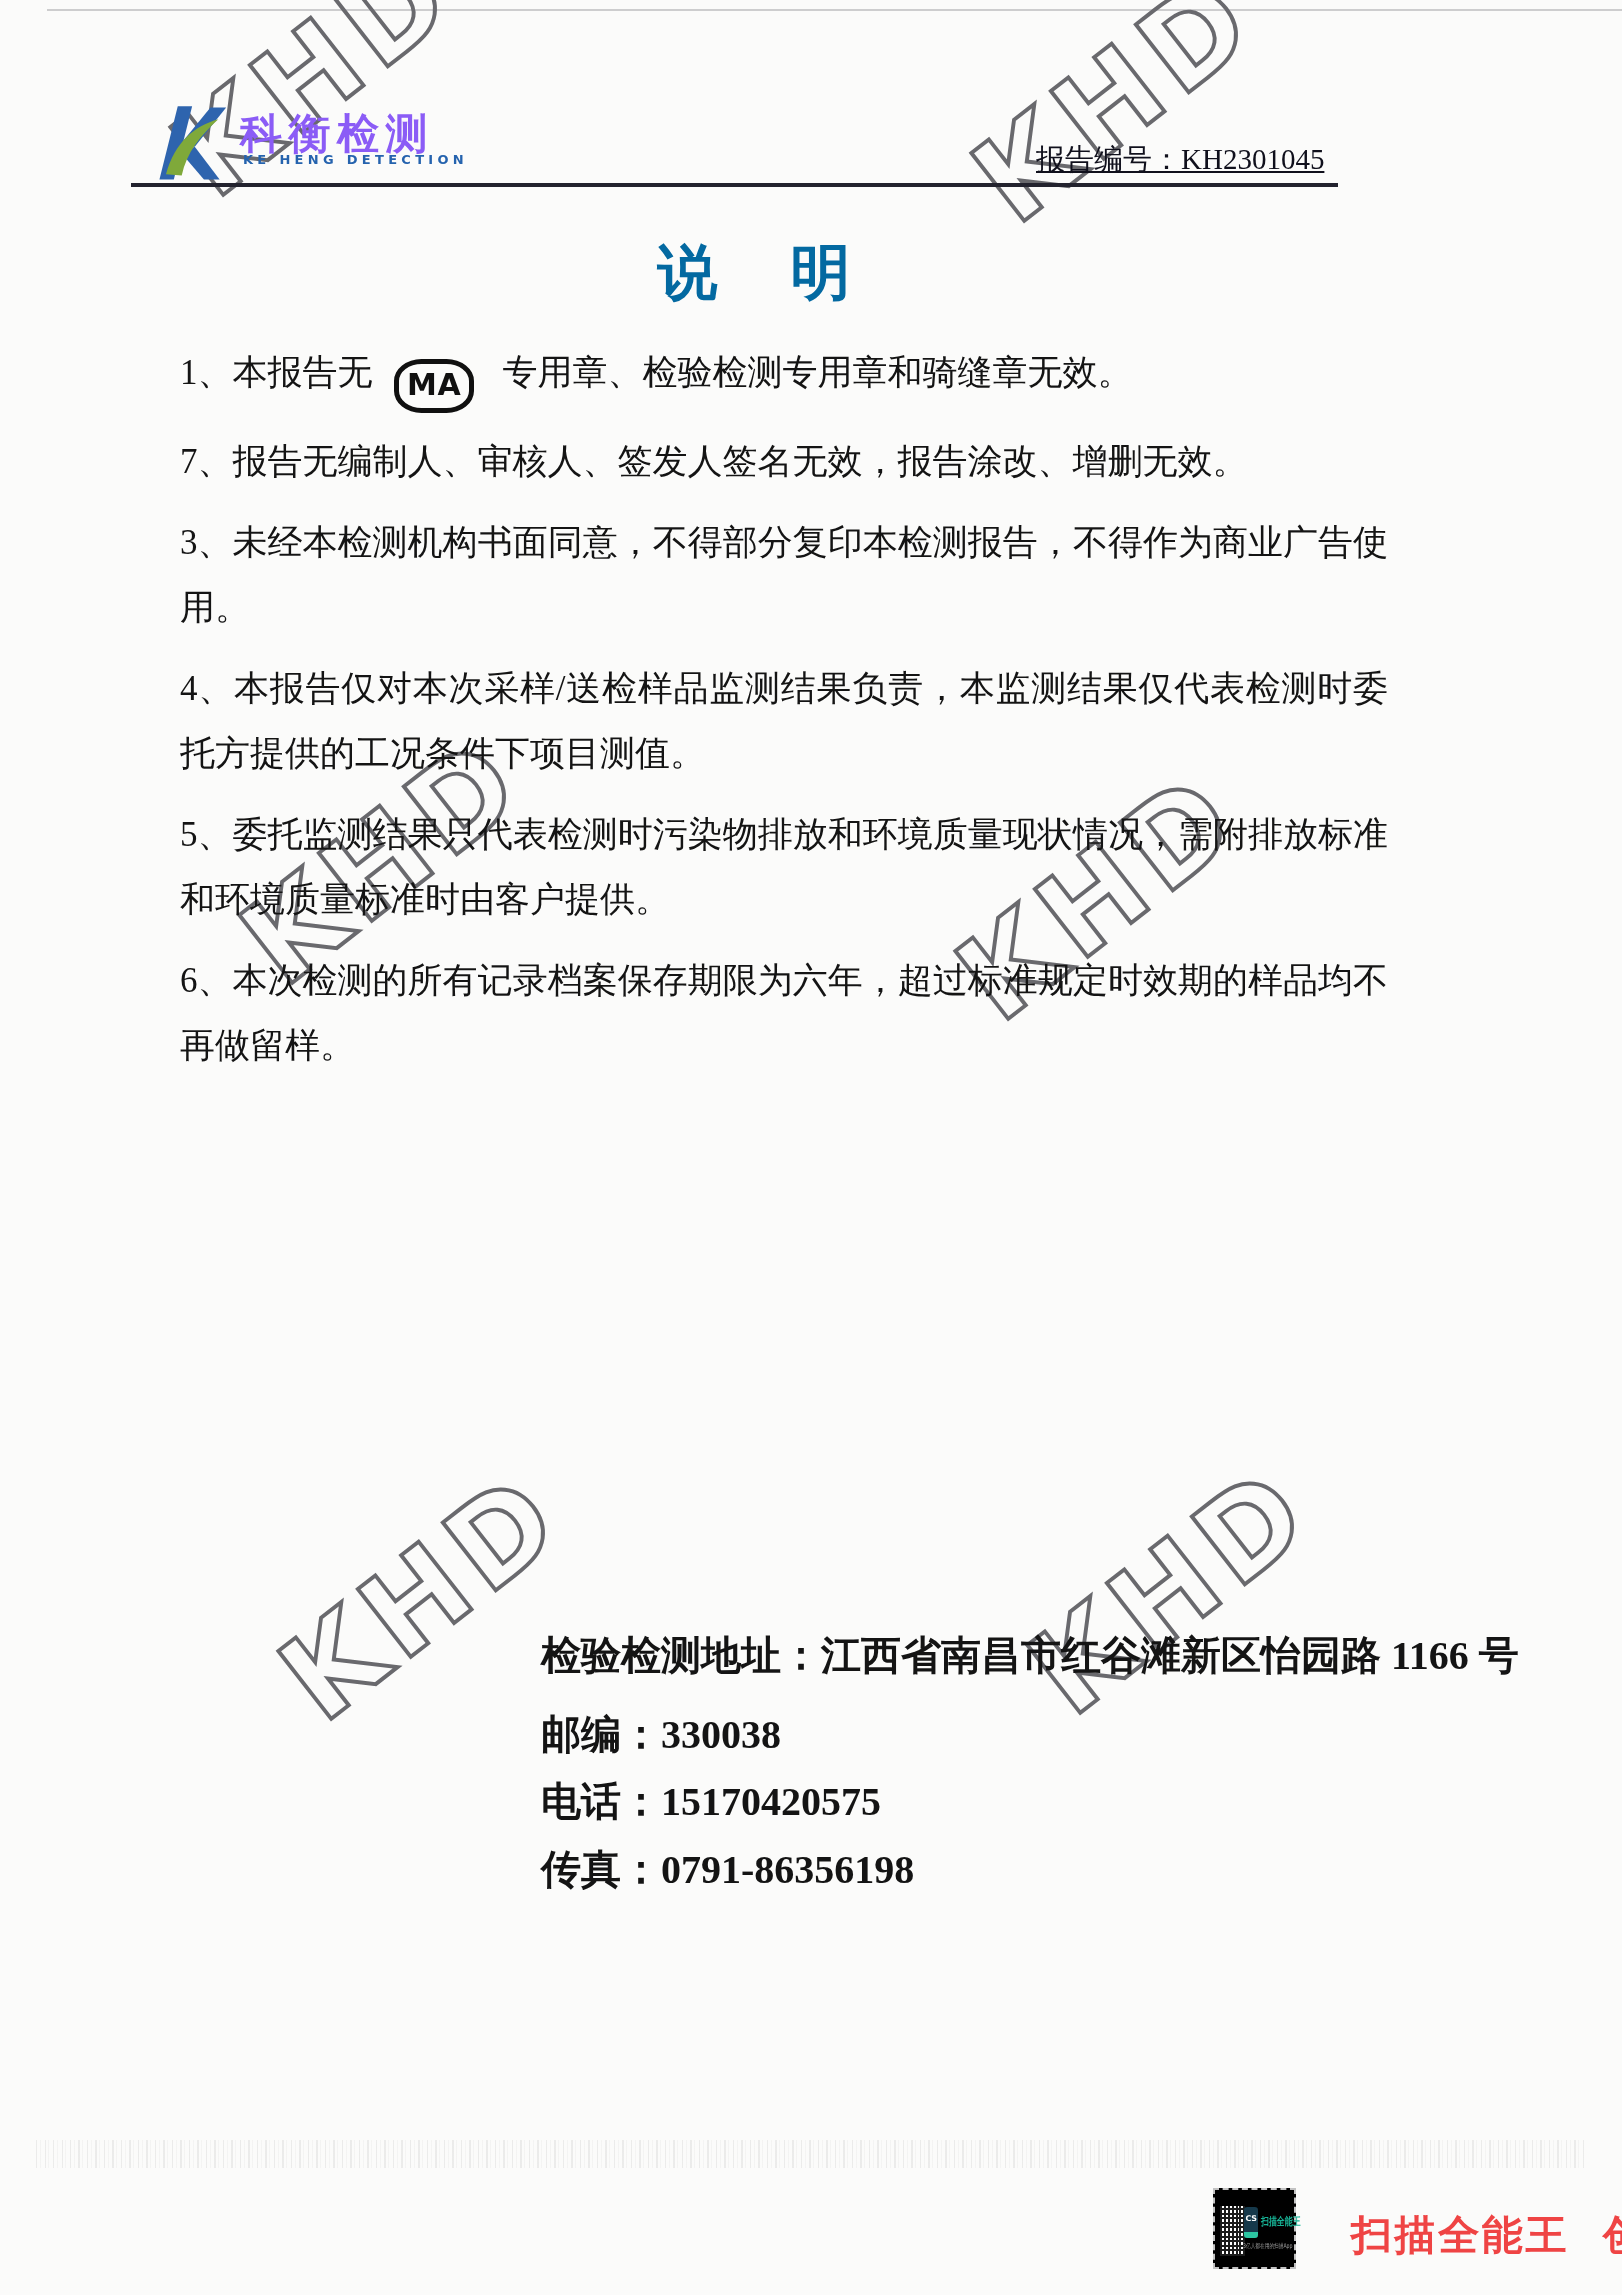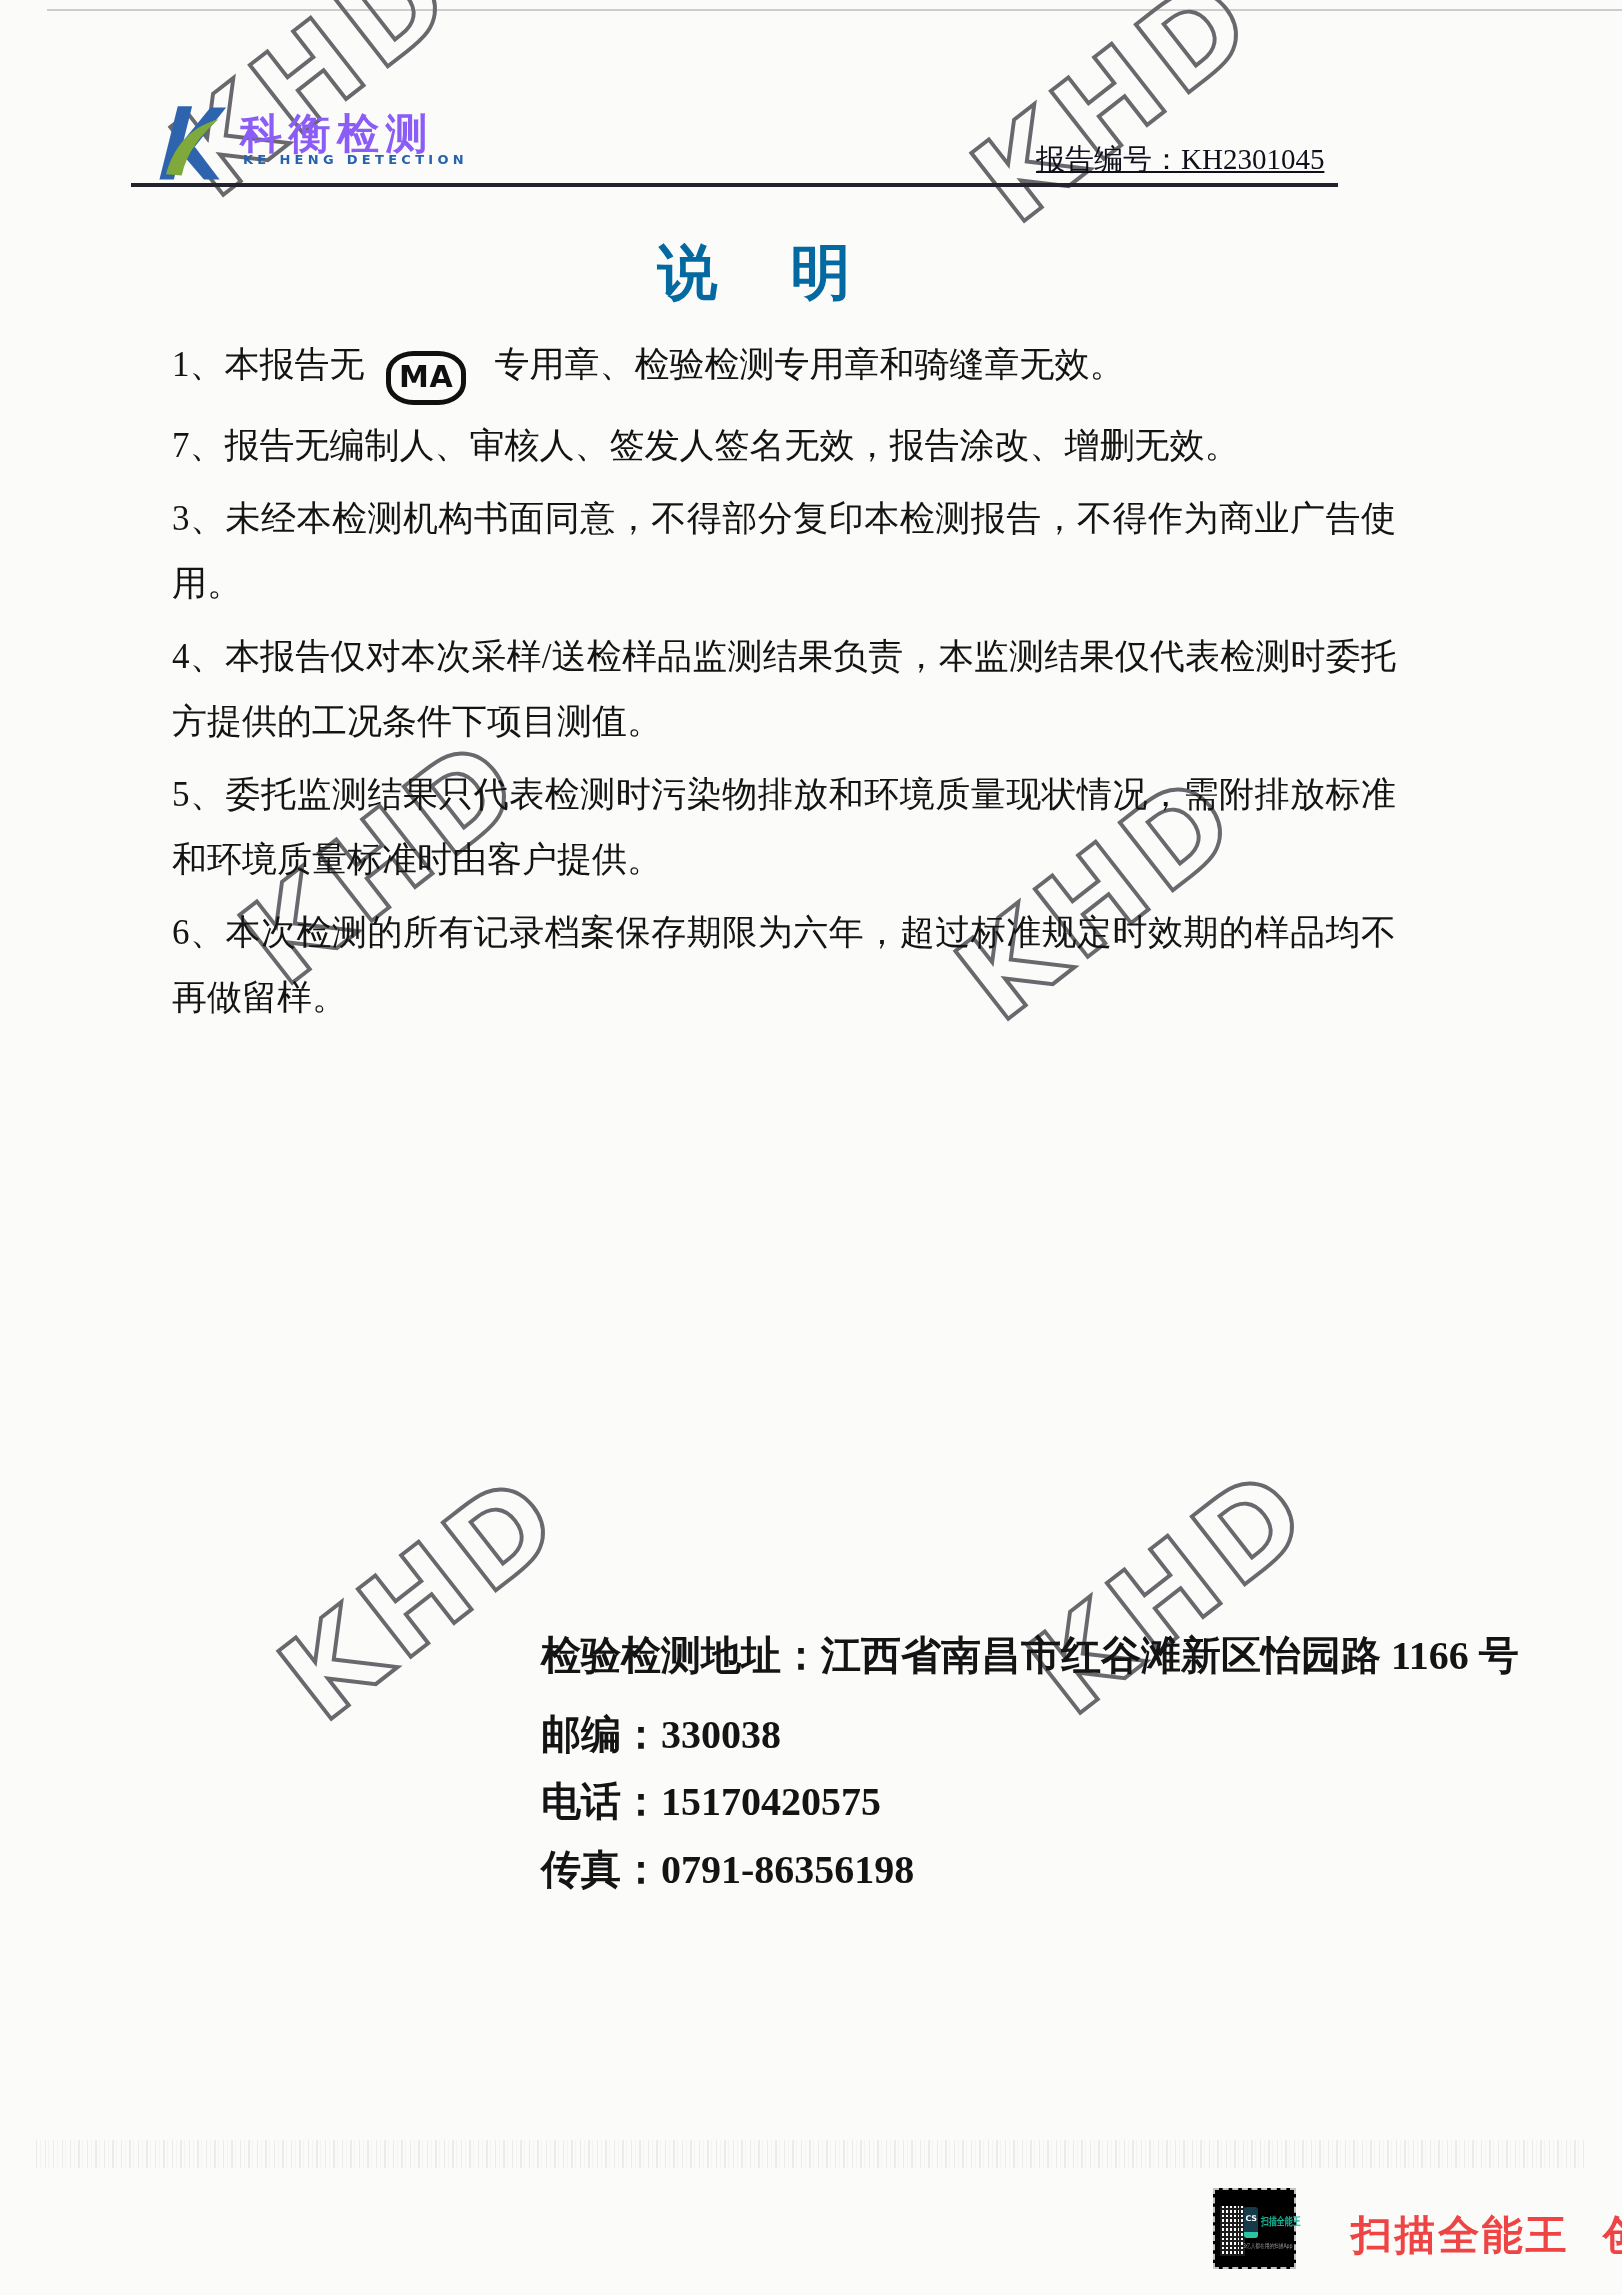--- a/index.html
+++ b/index.html
@@ -40,21 +40,21 @@
   .doc-title{
     position:absolute; left:0; top:233px; width:1537px;
     text-align:center; font-size:60px; font-weight:700;
     letter-spacing:29px; color:#0369a1; white-space:nowrap;
   }
   
   .notes{
     position:absolute; left:164px; top:324px; width:1240px;
     font-size:35px; line-height:65px; color:#141414;
   }
-  .notes p{margin:8px; text-align:justify; text-justify:inter-ideograph;}
+  .notes p{margin:16px; text-align:justify; text-justify:inter-ideograph;}
   .cma{
     display:inline-block; box-sizing:border-box;
     width:80px; height:54px; border:5.9px solid #101010;
     border-radius:27.5px / 22px; text-align:center;
     vertical-align:-10.5px; margin:0 19.6px 0 13px;
     line-height:41px;
     font-family:"DejaVu Sans", sans-serif; font-weight:800;
     font-size:30px; letter-spacing:0.7px; color:#101010;
   }
   

